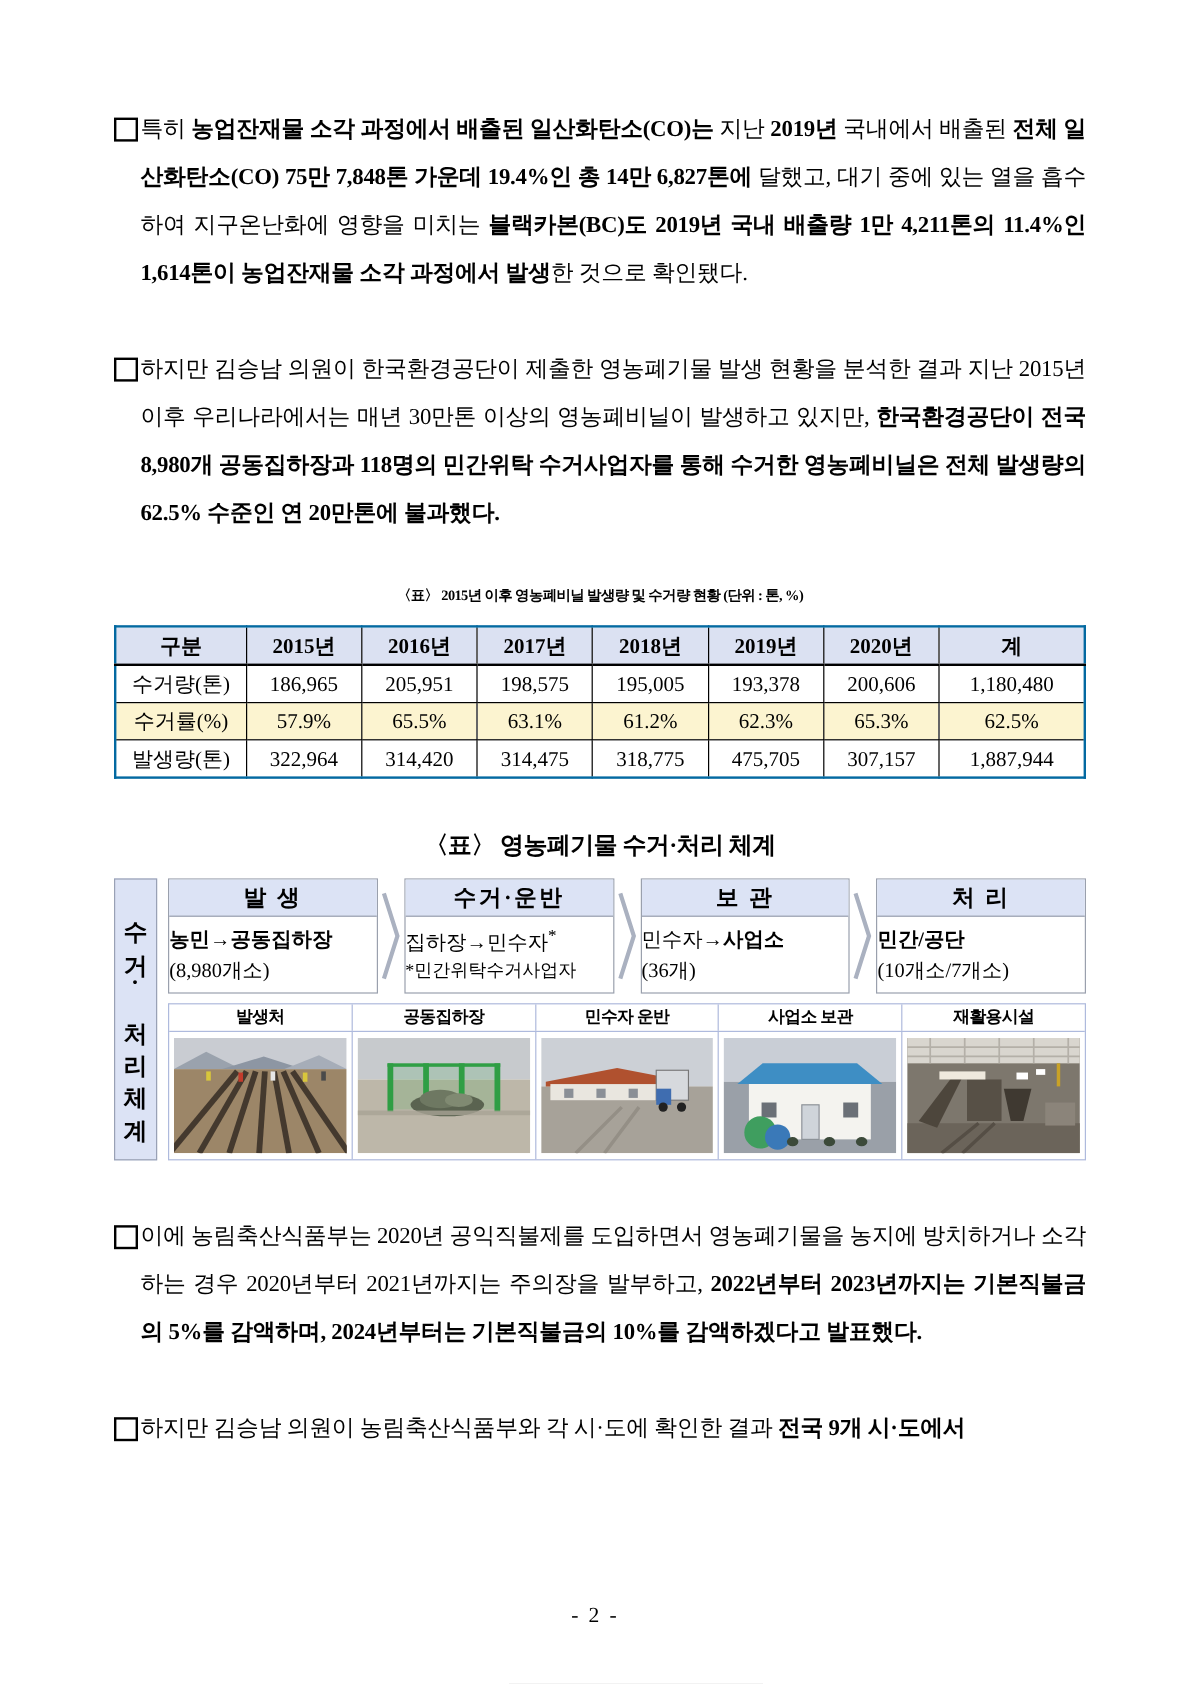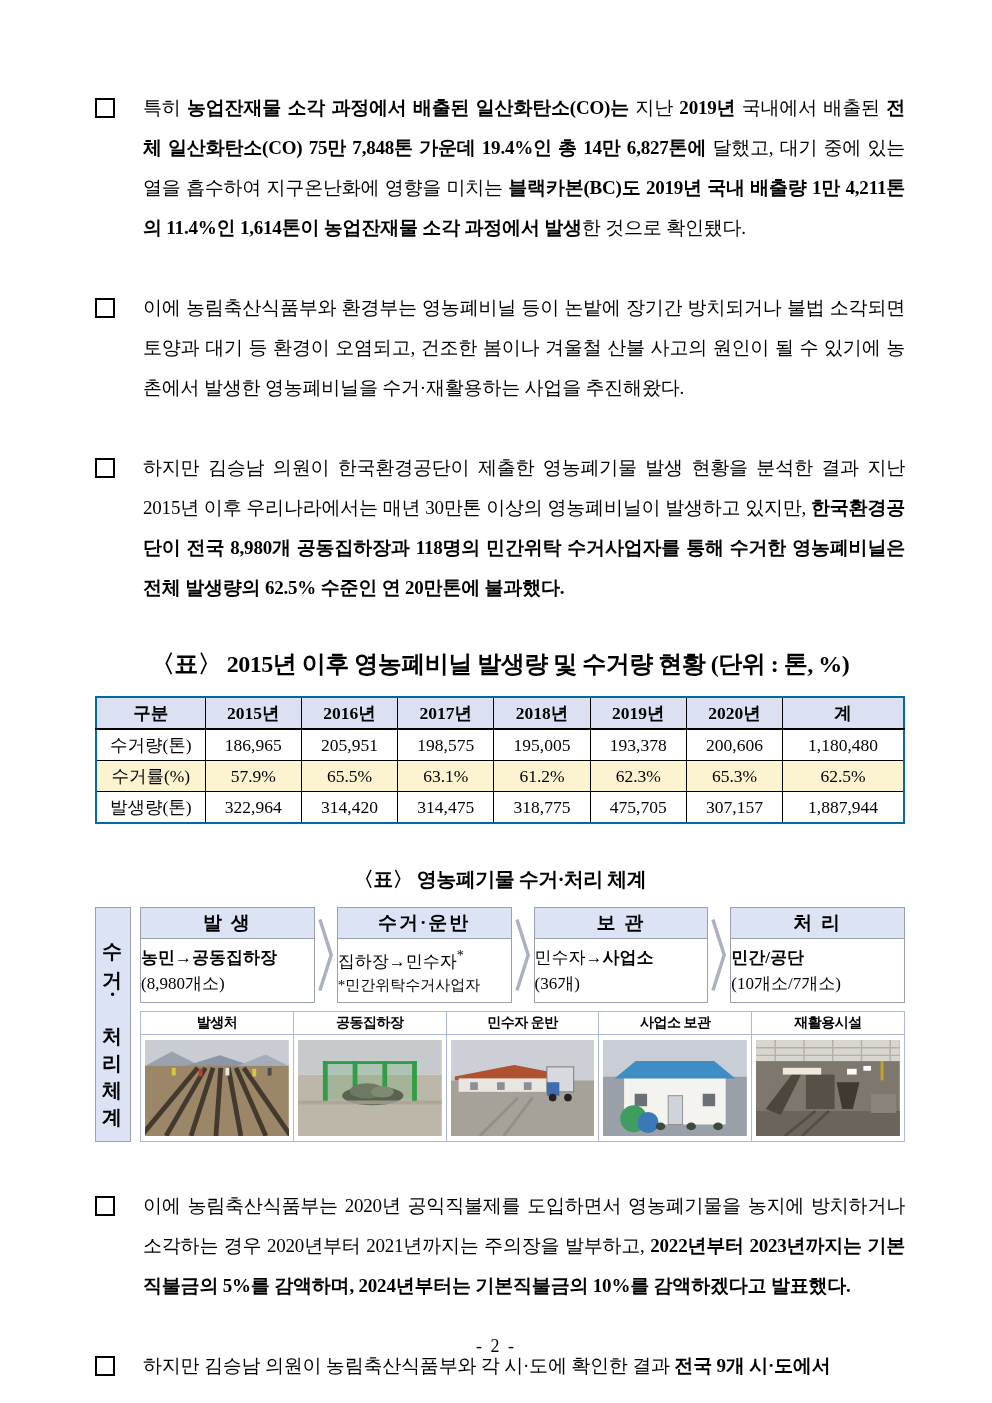--- a/index.html
+++ b/index.html
@@ -2,26 +2,26 @@
 <html lang="ko"><head>
 <meta charset="utf-8">
 <style>
   html,body{margin:0;padding:0;background:#e9e9e9;}
   .page{
     width:992px;height:1403px;margin:0 auto;background:#ffffff;
     font-family:"Liberation Serif","DejaVu Serif",serif;color:#000;
     position:relative;box-sizing:border-box;padding:88px 87px 0 95px;
   }
   
-  .para{display:flex;gap:28px;margin:0 0 40px 0;font-size:19px;line-height:40px;}
+  .para{display:flex;gap:2px;margin:0 0 40px 0;font-size:19px;line-height:40px;}
   .bullet{width:16px;height:16px;border:2px solid #000;flex:none;margin-top:10px;background:#fff;}
   .ptext{flex:1;text-align:justify;letter-spacing:-0.2px;}
   .ptext .bd{font-weight:bold;}
   
-  .tbl-title{text-align:center;font-weight:bold;font-size:24px;margin:4px 0 16px 0;letter-spacing:-0.5px;}
+  .tbl-title{text-align:center;font-weight:bold;font-size:12px;margin:4px 0 16px 0;letter-spacing:-0.5px;}
   table.data{width:100%;border-collapse:collapse;border:2px solid #0369a1;font-size:17.5px;table-layout:fixed;}
   table.data th,table.data td{border:1px solid #000;text-align:center;padding:2px 2px;height:26px;overflow:hidden;white-space:nowrap;}
   table.data thead th{background:#dbe1f2;font-weight:bold;border-bottom:2px solid #000;}
   table.data tr.hl td{background:#fcf4d0;}
   .col-label{width:13.5%;} .col-year{width:11.9%;} .col-total{width:15%;}
   
   .diagram-title{text-align:center;font-weight:bold;font-size:20px;margin:42px 0 14px 0;letter-spacing:-0.5px;}
   .diagram{display:flex;gap:9px;align-items:stretch;}
   .side-label{
     width:34px;flex:none;background:#dce3f5;border:1px solid #99a1b5;
@@ -53,24 +53,20 @@
 </head>
 <body>
 
 <div class="page">
 
   <div class="para">
     <span class="bullet"></span>
     <div class="ptext"><span>특히 </span><span class="bd">농업잔재물 소각 과정에서 배출된 일산화탄소(CO)는</span><span> 지난 </span><span class="bd">2019년</span><span> 국내에서 배출된 </span><span class="bd">전체 일산화탄소(CO) 75만 7,848톤 가운데 19.4%인 총 14만 6,827톤에</span><span> 달했고, 대기 중에 있는 열을 흡수하여 지구온난화에 영향을 미치는 </span><span class="bd">블랙카본(BC)도 2019년 국내 배출량 1만 4,211톤의 11.4%인 1,614톤이 농업잔재물 소각 과정에서 발생</span><span>한 것으로 확인됐다.</span></div>
   </div>
 
-  <div class="para">
-    <span class="bullet"></span>
-    <div class="ptext"><span>이에 농림축산식품부와 환경부는 영농폐비닐 등이 논밭에 장기간 방치되거나 불법 소각되면 토양과 대기 등 환경이 오염되고, 건조한 봄이나 겨울철 산불 사고의 원인이 될 수 있기에 농촌에서 발생한 영농폐비닐을 수거·재활용하는 사업을 추진해왔다.</span></div>
-  </div>
 
   <div class="para">
     <span class="bullet"></span>
     <div class="ptext"><span>하지만 김승남 의원이 한국환경공단이 제출한 영농폐기물 발생 현황을 분석한 결과 지난 2015년 이후 우리나라에서는 매년 30만톤 이상의 영농폐비닐이 발생하고 있지만, </span><span class="bd">한국환경공단이 전국 8,980개 공동집하장과 118명의 민간위탁 수거사업자를 통해 수거한 영농폐비닐은 전체 발생량의 62.5% 수준인 연 20만톤에 불과했다.</span></div>
   </div>
 
   <div class="tbl-title">〈표〉 2015년 이후 영농폐비닐 발생량 및 수거량 현황 (단위 : 톤, %)</div>
 
   <table class="data">
     <colgroup>

